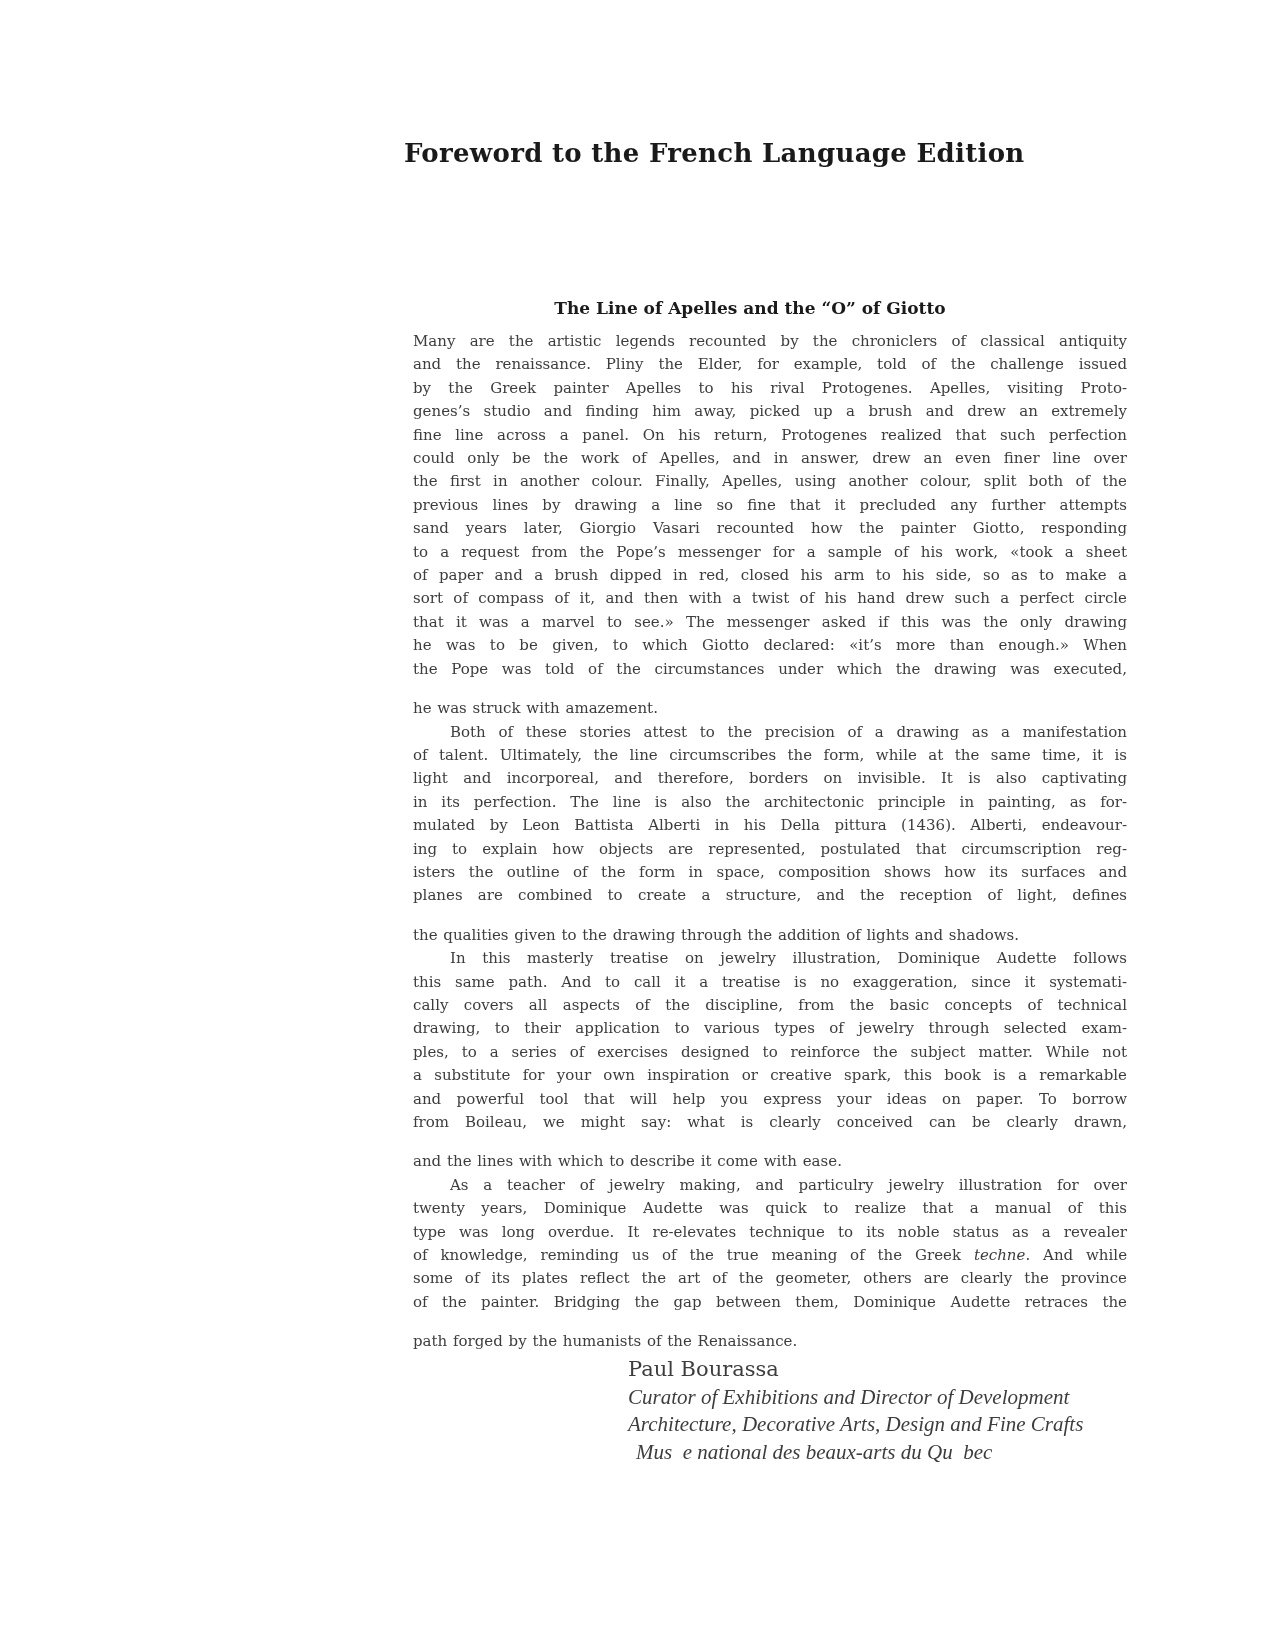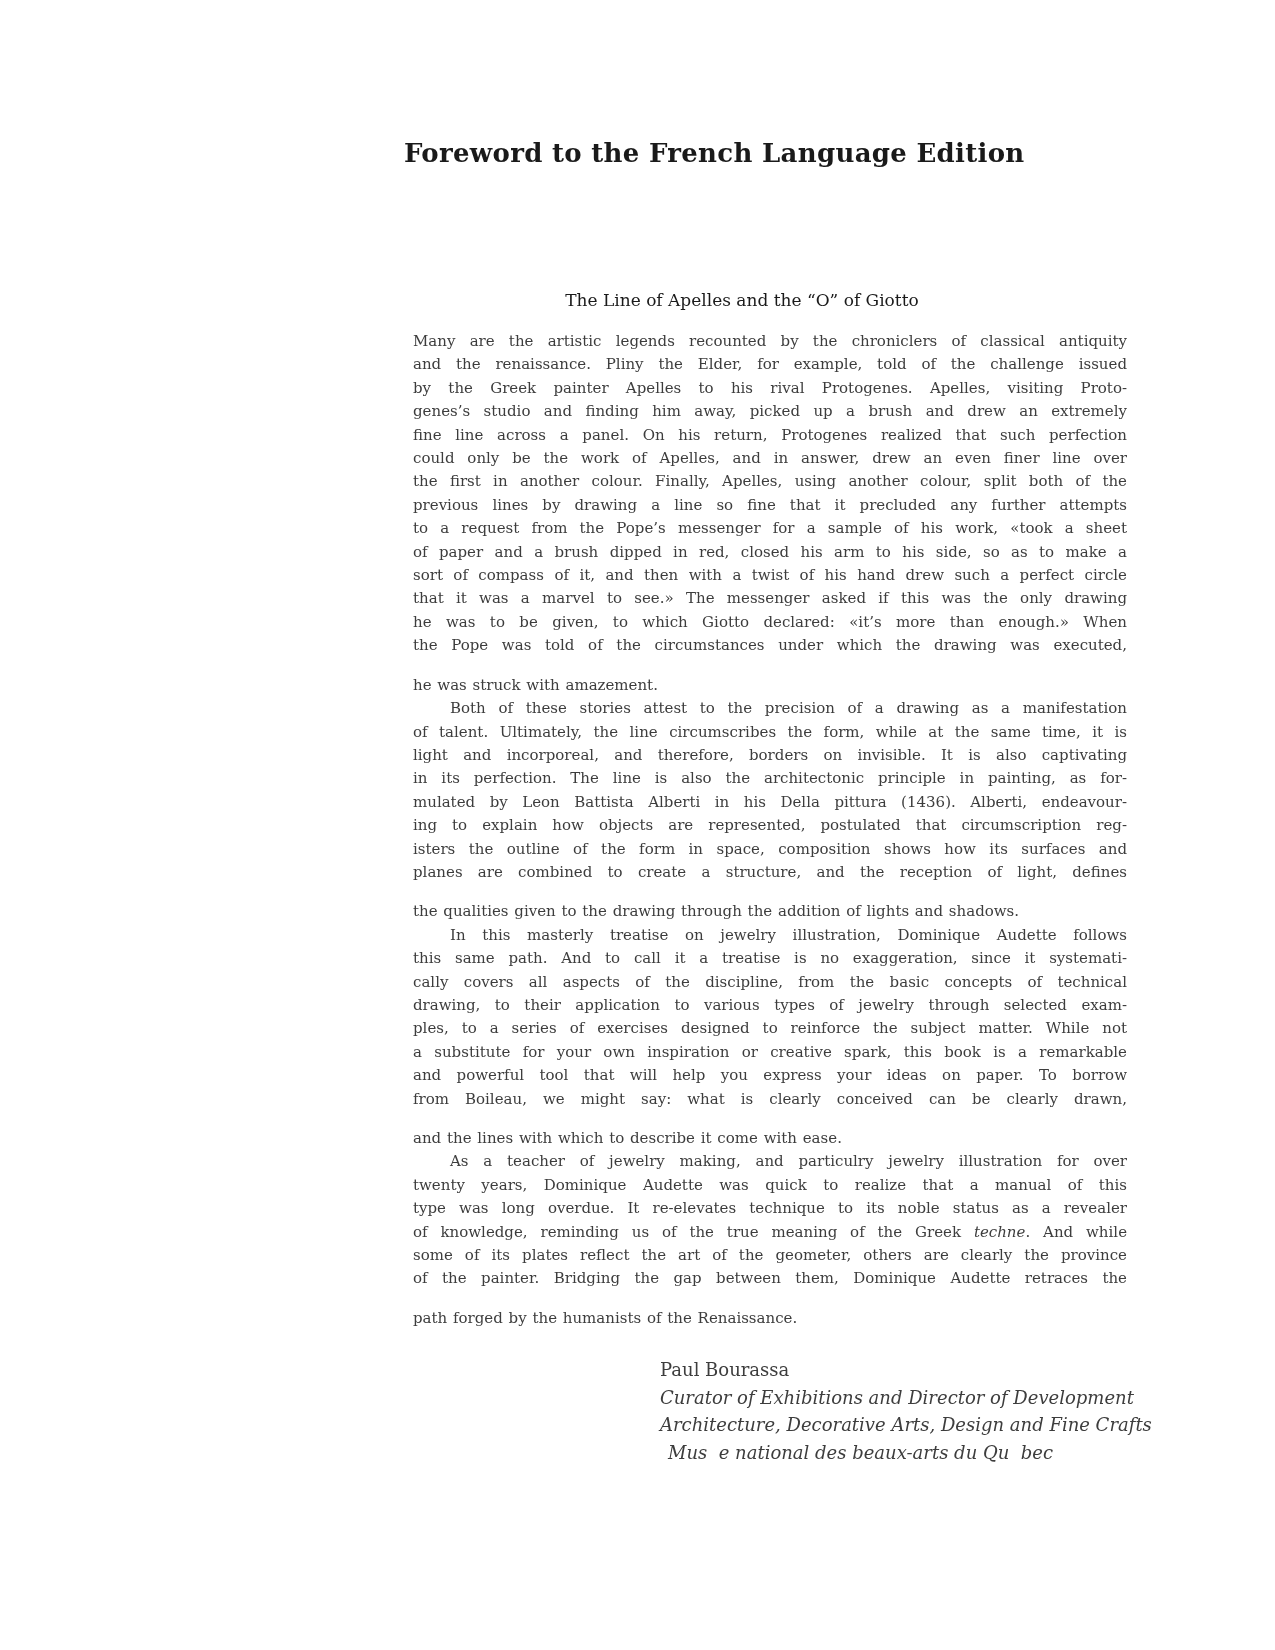--- a/index.html
+++ b/index.html
@@ -26,26 +26,26 @@
     font-weight: bold;
     letter-spacing: 0.3px;
     color: var(--heading-color, #1a1a1a);
     white-space: nowrap;
   }
   .section-heading {
     position: absolute;
     left: 413px;
     top: 282px;
     width: 714px;
-    margin: 8px;
+    margin: 16px;
     box-sizing: border-box;
     padding-right: 72px;
     text-align: center;
     font-size: 17px;
-    font-weight: normal;
+    font-weight: bold;
     color: var(--heading-color, #1a1a1a);
   }
   .body-text {
     position: absolute;
     left: 413px;
     top: 330px;
     width: 714px;
     font-size: 15px;
     line-height: 23.4px;
     word-spacing: 1px;
@@ -60,45 +60,45 @@
     margin-top: 16px;
   }
   .para.indent .line.first {
     text-indent: 37px;
   }
   .body-text em, .sig-line em { }
   .signature {
     position: absolute;
     left: 628px;
     top: 1356px;
-    font-size: 18px;
+    font-size: 21px;
     line-height: 27.5px;
     color: var(--text-color, #3d3d3d);
     white-space: pre-wrap;
-    margin-left: 32px;
   }
-  .sig-line.italic { font-style: italic; }
+  .sig-line.italic { font-style: italic; font-family: Liberation Serif, serif; }
   .sig-line.indent { padding-left: 8px; }
 </style>
 </head>
 <body>
 
 <div class="page" style="--bg-color: #ffffff; --text-color: #3d3d3d; --heading-color: #1a1a1a;">
   <h1 class="title">Foreword to the French Language Edition</h1>
   <h2 class="section-heading">The Line of Apelles and the “O” of Giotto</h2>
   <div class="body-text" id="body-text">
       <div class="para">
         <div class="line first">Many are the artistic legends recounted by the chroniclers of classical antiquity</div>
         <div class="line">and the renaissance. Pliny the Elder, for example, told of the challenge issued</div>
         <div class="line">by the Greek painter Apelles to his rival Protogenes. Apelles, visiting Proto-</div>
         <div class="line">genes’s studio and finding him away, picked up a brush and drew an extremely</div>
         <div class="line">fine line across a panel. On his return, Protogenes realized that such perfection</div>
         <div class="line">could only be the work of Apelles, and in answer, drew an even finer line over</div>
         <div class="line">the first in another colour. Finally, Apelles, using another colour, split both of the</div>
         <div class="line">previous lines by drawing a line so fine that it precluded any further attempts</div>
+        <div class="line">sand years later, Giorgio Vasari recounted how the painter Giotto, responding</div>
         <div class="line">to a request from the Pope’s messenger for a sample of his work, «took a sheet</div>
         <div class="line">of paper and a brush dipped in red, closed his arm to his side, so as to make a</div>
         <div class="line">sort of compass of it, and then with a twist of his hand drew such a perfect circle</div>
         <div class="line">that it was a marvel to see.» The messenger asked if this was the only drawing</div>
         <div class="line">he was to be given, to which Giotto declared: «it’s more than enough.» When</div>
         <div class="line">the Pope was told of the circumstances under which the drawing was executed,</div>
         <div class="line last">he was struck with amazement.</div>
       </div>
       <div class="para indent">
         <div class="line first">Both of these stories attest to the precision of a drawing as a manifestation</div>

